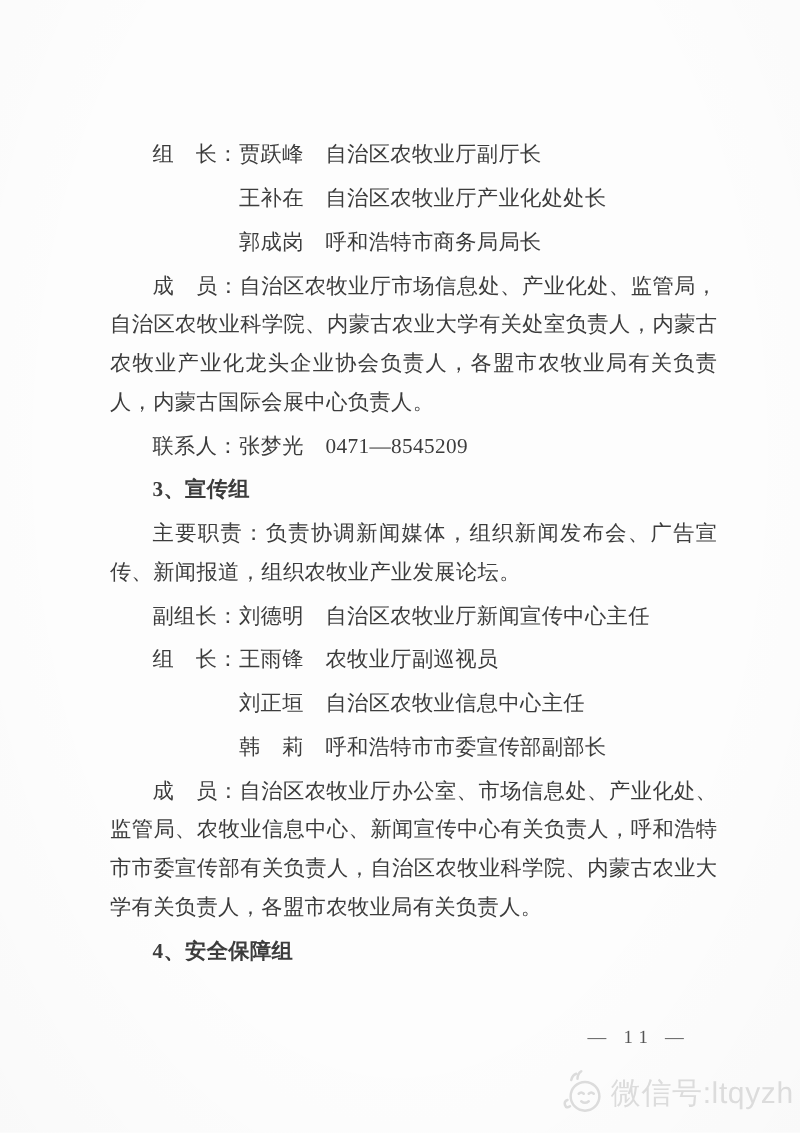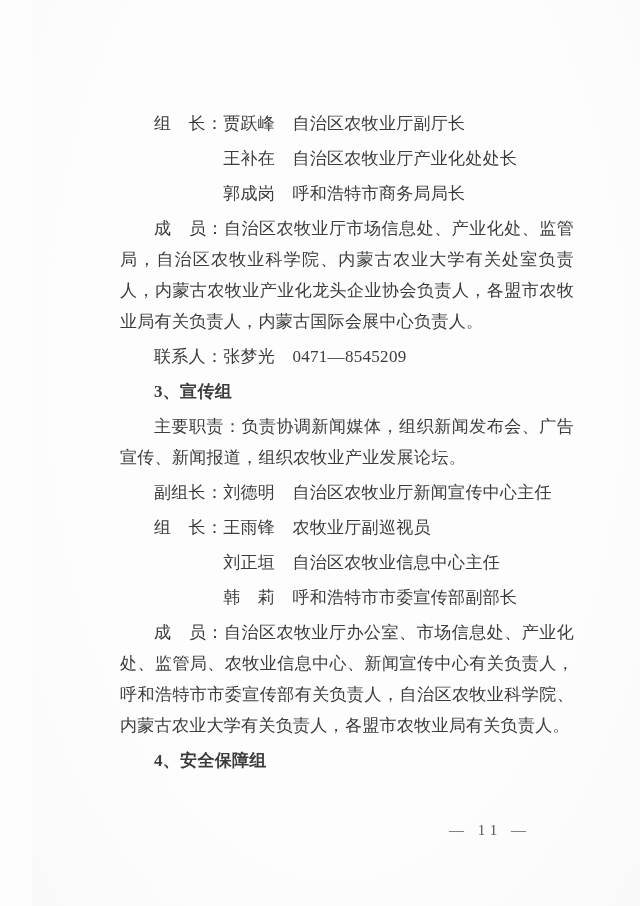--- a/index.html
+++ b/index.html
@@ -6,21 +6,20 @@
   body{
     width:640px;height:906px;position:relative;overflow:hidden;
     background:#fdfdfd;
     font-family:"Liberation Serif","DejaVu Serif",serif;
   }
   .page{
     position:absolute;inset:0;
     background:
       radial-gradient(ellipse at 50% 40%, rgba(255,255,255,0) 60%, rgba(0,0,0,0.015) 100%),
       #fdfdfd;
-    margin-left: 32px;
   }
   .content{
     position:absolute;
     top:108px;left:88px;right:66px;
     color:#3c3c3c;
     font-size:17px;
     letter-spacing:0.3px;
     line-height:31px;
   }
   .ln{
@@ -35,21 +34,21 @@
     text-justify:inter-character;
   }
   .heading{
     margin:0 0 4px 0;
     padding-left:34px;
     white-space:pre;
     font-weight:bold;
   }
   .page-number{
     position:absolute;
-    top:822px;right:109px;
+    top:822px;right:88px;
     color:#555;
     font-size:15px;
     letter-spacing:5px;
     white-space:pre;
     text-align:right;
   }
   .watermark{
     position:absolute;
     top:854px;right:5px;
     display:flex;align-items:center;gap:5px;
@@ -77,14 +76,33 @@
     <p class="ln">副组长：刘德明　自治区农牧业厅新闻宣传中心主任</p>
     <p class="ln">组　长：王雨锋　农牧业厅副巡视员</p>
     <p class="ln">　　　　刘正垣　自治区农牧业信息中心主任</p>
     <p class="ln">　　　　韩　莉　呼和浩特市市委宣传部副部长</p>
     <p class="para">成　员：自治区农牧业厅办公室、市场信息处、产业化处、监管局、农牧业信息中心、新闻宣传中心有关负责人，呼和浩特市市委宣传部有关负责人，自治区农牧业科学院、内蒙古农业大学有关负责人，各盟市农牧业局有关负责人。</p>
     <p class="heading">4、安全保障组</p>
   </div>
 
   <div class="page-number">— 11 —</div>
 
+  <div class="watermark">
+    <span>
+      <svg width="36" height="40" viewBox="0 0 36 40" fill="none" stroke="#dcdcdc" stroke-width="2" stroke-linecap="round">
+
+        <circle cx="20" cy="23" r="11.5"></circle>
+
+        <path d="M15 21 q2 -2 4 0"></path>
+        <path d="M23 21 q2 -2 4 0"></path>
+
+        <path d="M17 27 q3 2.5 6 0"></path>
+
+        <path d="M9 10 q1 -4 4 -5"></path>
+        <path d="M14 9 q0 -4 3 -6"></path>
+
+        <path d="M6 26 q-3 1 -2 4 q1 3 4 1"></path>
+      </svg>
+    </span>
+    <span>微信号:ltqyzh</span>
+  </div>
 
 </div>
 
 </body></html>

